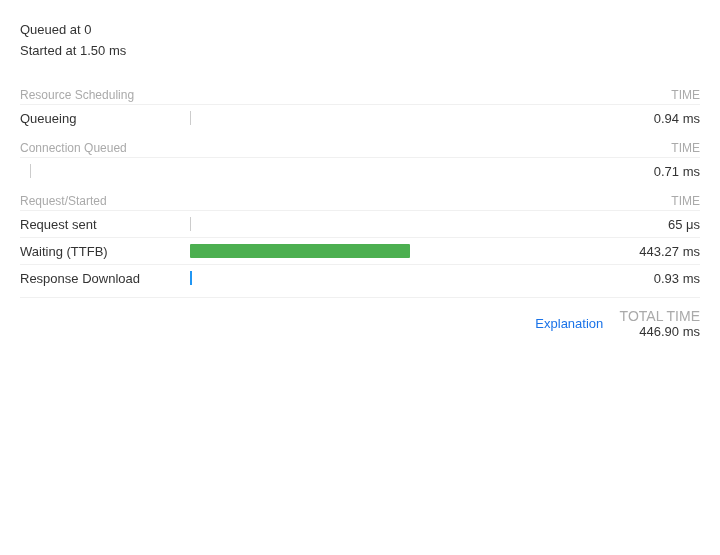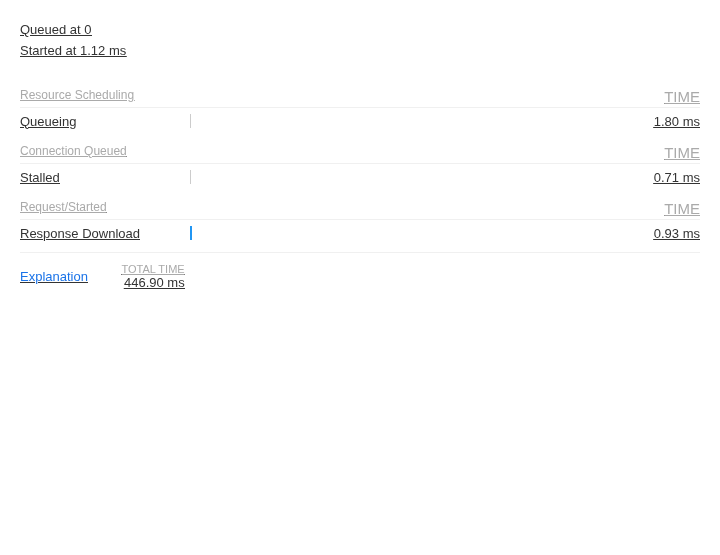--- a/index.html
+++ b/index.html
@@ -1,19 +1,18 @@
 <!DOCTYPE html>
 <html><head>
   <meta charset="utf-8">
   <style>
     * {
       margin: 0;
       padding: 0;
       box-sizing: border-box;
-      text-decoration: underline;
     }
 
     body {
       font-family: -apple-system, BlinkMacSystemFont, 'Segoe UI', Arial, sans-serif;
       background: #ffffff;
       width: 720px;
       min-height: 555px;
       font-size: 13px;
       color: #333;
     }
@@ -43,21 +42,21 @@
       padding: 6px 0 2px 0;
     }
 
     .section-label {
       font-size: 12px;
       color: #aaa;
       font-weight: 400;
     }
 
     .section-time-label {
-      font-size: 15px;
+      font-size: 12px;
       color: #aaa;
       font-weight: 400;
       text-align: right;
     }
 
     .row {
       display: flex;
       align-items: flex-end;
       padding: 5px 0;
       border-top: 1px solid #f0f0f0;
@@ -105,21 +104,21 @@
     .bar-tick {
       width: 1px;
       height: 14px;
       background: #ccc;
       position: absolute;
       left: 10px;
     }
 
     .footer {
       display: flex;
-      justify-content: flex-start;
+      justify-content: flex-end;
       align-items: center;
       padding: 10px 0 4px 0;
       border-top: 1px solid #f0f0f0;
       margin-top: 6px;
     }
 
     .explanation-link {
       color: #1a73e8;
       font-size: 13px;
       text-decoration: none;
@@ -127,70 +126,83 @@
     }
 
     .total-time {
       font-size: 13px;
       color: #333;
       font-weight: 500;
       margin-left: 36px;
     }
 
     .total-time-label {
-      font-size: 11px;
+      font-size: 14px;
       color: #aaa;
     }
 
     .footer-right {
       text-align: right;
     }
   </style>
 </head>
 <body>
 
 <div class="container">
 
   <div class="header-section">
     <div class="header-line">Queued at 0</div>
-    <div class="header-line">Started at 1.12 ms</div>
+    <div class="header-line">Started at 1.50 ms</div>
   </div>
 
   <div class="section">
     <div class="section-header">
       <span class="section-label">Resource Scheduling</span>
       <span class="section-time-label">TIME</span>
     </div>
     <div class="row">
       <div class="row-name">Queueing</div>
       <div class="row-bar-area">
         <div class="bar-tick"></div>
       </div>
-      <div class="row-time">1.80 ms</div>
+      <div class="row-time">0.94 ms</div>
     </div>
   </div>
 
   <div class="section">
     <div class="section-header">
       <span class="section-label">Connection Queued</span>
       <span class="section-time-label">TIME</span>
     </div>
     <div class="row">
-      <div class="row-name">Stalled</div>
       <div class="row-bar-area">
         <div class="bar-tick"></div>
       </div>
       <div class="row-time">0.71 ms</div>
     </div>
   </div>
 
   <div class="section">
     <div class="section-header">
       <span class="section-label">Request/Started</span>
       <span class="section-time-label">TIME</span>
+    </div>
+    <div class="row">
+      <div class="row-name">Request sent</div>
+      <div class="row-bar-area">
+        <div class="bar-tick"></div>
+      </div>
+      <div class="row-time">65 μs</div>
+    </div>
+    <div class="row">
+      <div class="row-name">Waiting (TTFB)</div>
+      <div class="row-bar-area">
+        <div class="bar-green" style="width: 220px;"></div>
+      </div>
+      <div class="row-time">443.27 ms</div>
     </div>
     <div class="row">
       <div class="row-name">Response Download</div>
       <div class="row-bar-area">
         <div class="bar-blue"></div>
       </div>
       <div class="row-time">0.93 ms</div>
     </div>
   </div>
 

